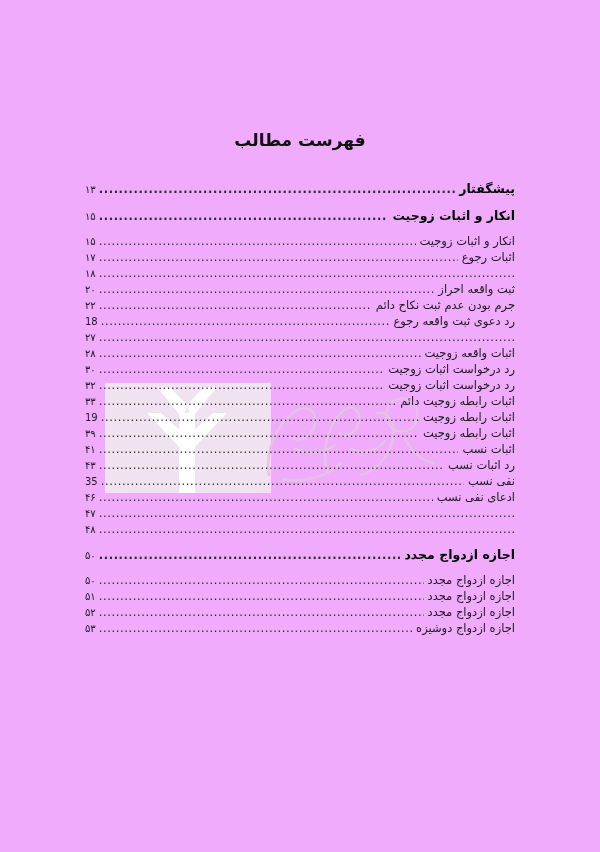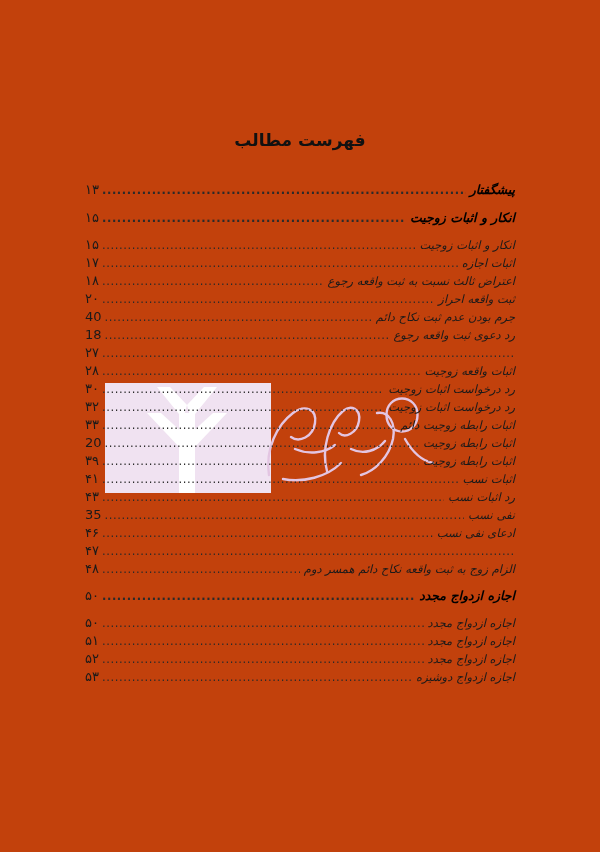--- a/index.html
+++ b/index.html
@@ -12,21 +12,21 @@
     height: 852px;
     position: relative;
     overflow: hidden;
     font-family: "DejaVu Sans", "Liberation Sans", sans-serif;
     direction: rtl;
   }
 
   .page {
     position: absolute;
     inset: 0;
-    background: #c2410c;
+    background: #f0abfc;
   }
 
   
   .watermark {
     position: absolute;
     left: 105px;
     top: 383px;
     width: 330px;
     height: 110px;
     pointer-events: none;
@@ -94,21 +94,20 @@
 
   .toc-row.heading {
     font-weight: bold;
     font-size: 12.5px;
     color: #000000;
   }
 
   .toc-label {
     flex: 0 0 auto;
     padding-left: 4px;
-    font-style: italic;
   }
 
   .toc-dots {
     flex: 1 1 auto;
     overflow: hidden;
     height: 1em;
     min-width: 10px;
     position: relative;
   }
   .toc-dots::before {
@@ -121,21 +120,21 @@
     color: #2a2a2a;
     line-height: 1;
     white-space: nowrap;
     direction: ltr;
     text-align: left;
   }
 
   .toc-page {
     flex: 0 0 auto;
     padding-right: 3px;
-    font-size: 13px;
+    font-size: 10px;
     color: #1a1a1a;
     direction: rtl;
     unicode-bidi: isolate;
   }
   .toc-row.heading .toc-page { font-weight: normal; }
 </style>
 </head>
 <body>
 
 <div class="page">
@@ -177,38 +176,37 @@
         <span class="toc-label">انکار و اثبات زوجیت</span>
         <span class="toc-dots"></span>
         <span class="toc-page">۱۵</span>
       </div>
       <div class="toc-row gap-before">
         <span class="toc-label">انکار و اثبات زوجیت</span>
         <span class="toc-dots"></span>
         <span class="toc-page">۱۵</span>
       </div>
       <div class="toc-row tight">
-        <span class="toc-label">اثبات اجازه</span>
+        <span class="toc-label">اثبات رجوع</span>
         <span class="toc-dots"></span>
         <span class="toc-page">۱۷</span>
       </div>
       <div class="toc-row tight">
-        <span class="toc-label">اعتراض ثالث نسبت به ثبت واقعه رجوع</span>
         <span class="toc-dots"></span>
         <span class="toc-page">۱۸</span>
       </div>
       <div class="toc-row tight">
         <span class="toc-label">ثبت واقعه احراز</span>
         <span class="toc-dots"></span>
         <span class="toc-page">۲۰</span>
       </div>
       <div class="toc-row tight">
         <span class="toc-label">جرم بودن عدم ثبت نکاح دائم</span>
         <span class="toc-dots"></span>
-        <span class="toc-page">40</span>
+        <span class="toc-page">۲۲</span>
       </div>
       <div class="toc-row tight">
         <span class="toc-label">رد دعوی ثبت واقعه رجوع</span>
         <span class="toc-dots"></span>
         <span class="toc-page">18</span>
       </div>
       <div class="toc-row tight">
         <span class="toc-dots"></span>
         <span class="toc-page">۲۷</span>
       </div>
@@ -228,21 +226,21 @@
         <span class="toc-page">۳۲</span>
       </div>
       <div class="toc-row tight">
         <span class="toc-label">اثبات رابطه زوجیت دائم</span>
         <span class="toc-dots"></span>
         <span class="toc-page">۳۳</span>
       </div>
       <div class="toc-row tight">
         <span class="toc-label">اثبات رابطه زوجیت</span>
         <span class="toc-dots"></span>
-        <span class="toc-page">20</span>
+        <span class="toc-page">19</span>
       </div>
       <div class="toc-row tight">
         <span class="toc-label">اثبات رابطه زوجیت</span>
         <span class="toc-dots"></span>
         <span class="toc-page">۳۹</span>
       </div>
       <div class="toc-row tight">
         <span class="toc-label">اثبات نسب</span>
         <span class="toc-dots"></span>
         <span class="toc-page">۴۱</span>
@@ -260,21 +258,20 @@
       <div class="toc-row tight">
         <span class="toc-label">ادعای نفی نسب</span>
         <span class="toc-dots"></span>
         <span class="toc-page">۴۶</span>
       </div>
       <div class="toc-row tight">
         <span class="toc-dots"></span>
         <span class="toc-page">۴۷</span>
       </div>
       <div class="toc-row tight">
-        <span class="toc-label">الزام زوج به ثبت واقعه نکاح دائم همسر دوم</span>
         <span class="toc-dots"></span>
         <span class="toc-page">۴۸</span>
       </div>
       <div class="toc-row heading gap-before">
         <span class="toc-label">اجازه ازدواج مجدد</span>
         <span class="toc-dots"></span>
         <span class="toc-page">۵۰</span>
       </div>
       <div class="toc-row gap-before">
         <span class="toc-label">اجازه ازدواج مجدد</span>

